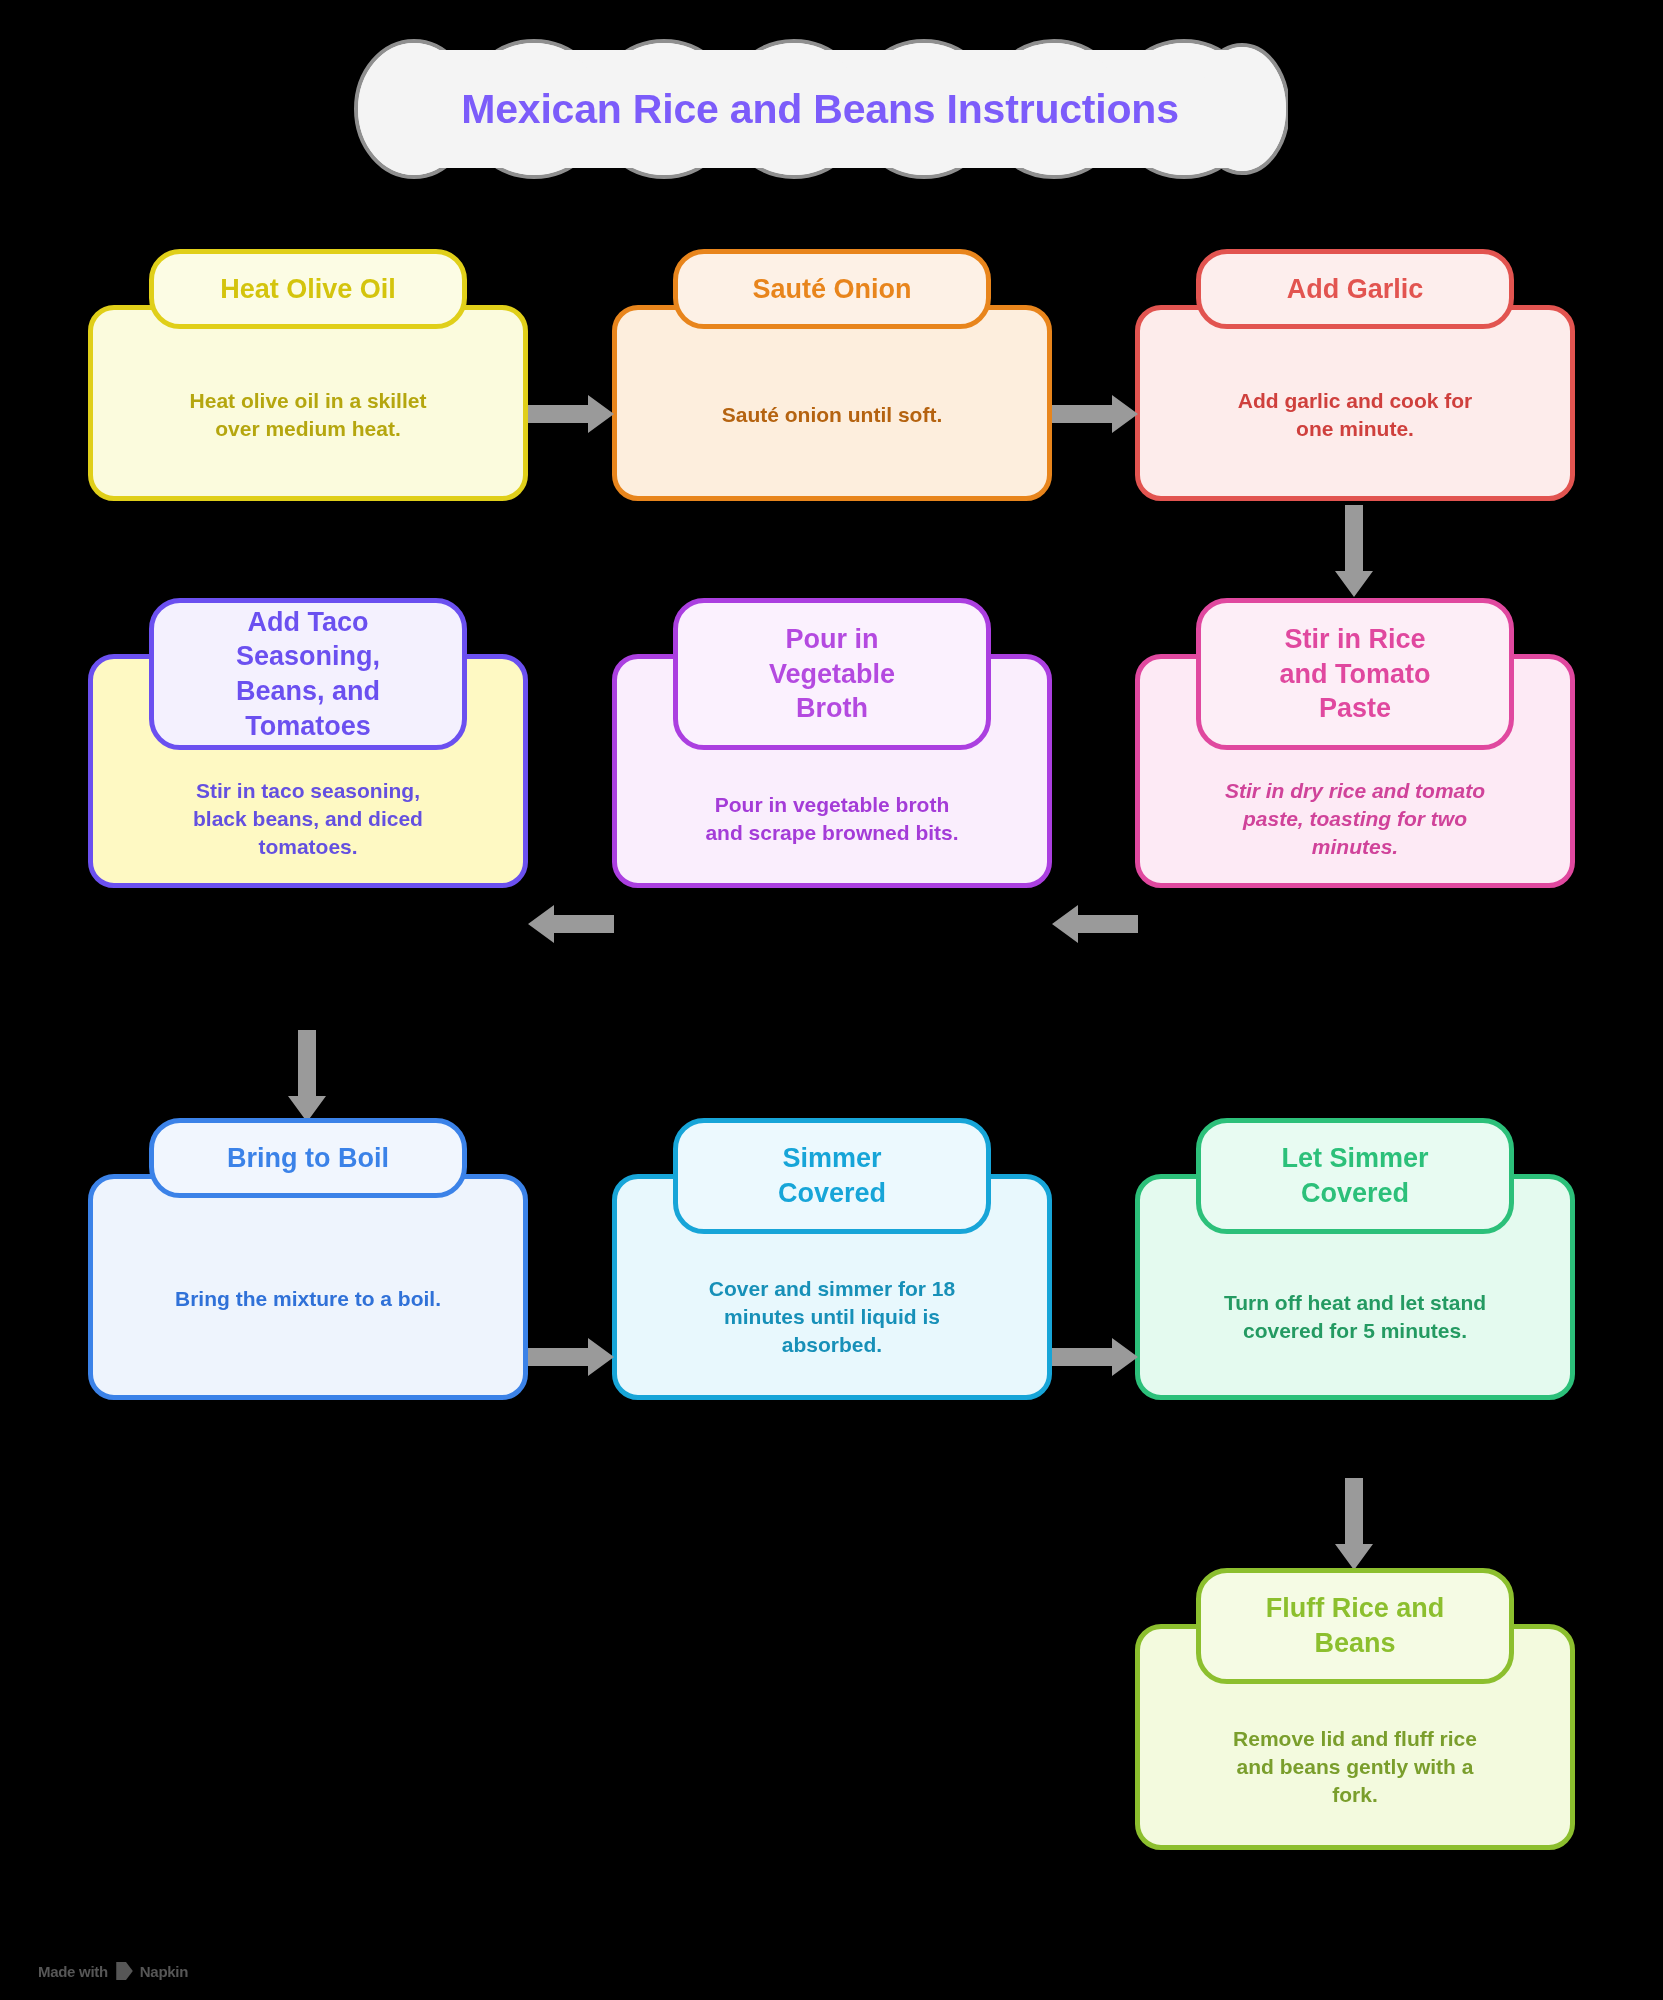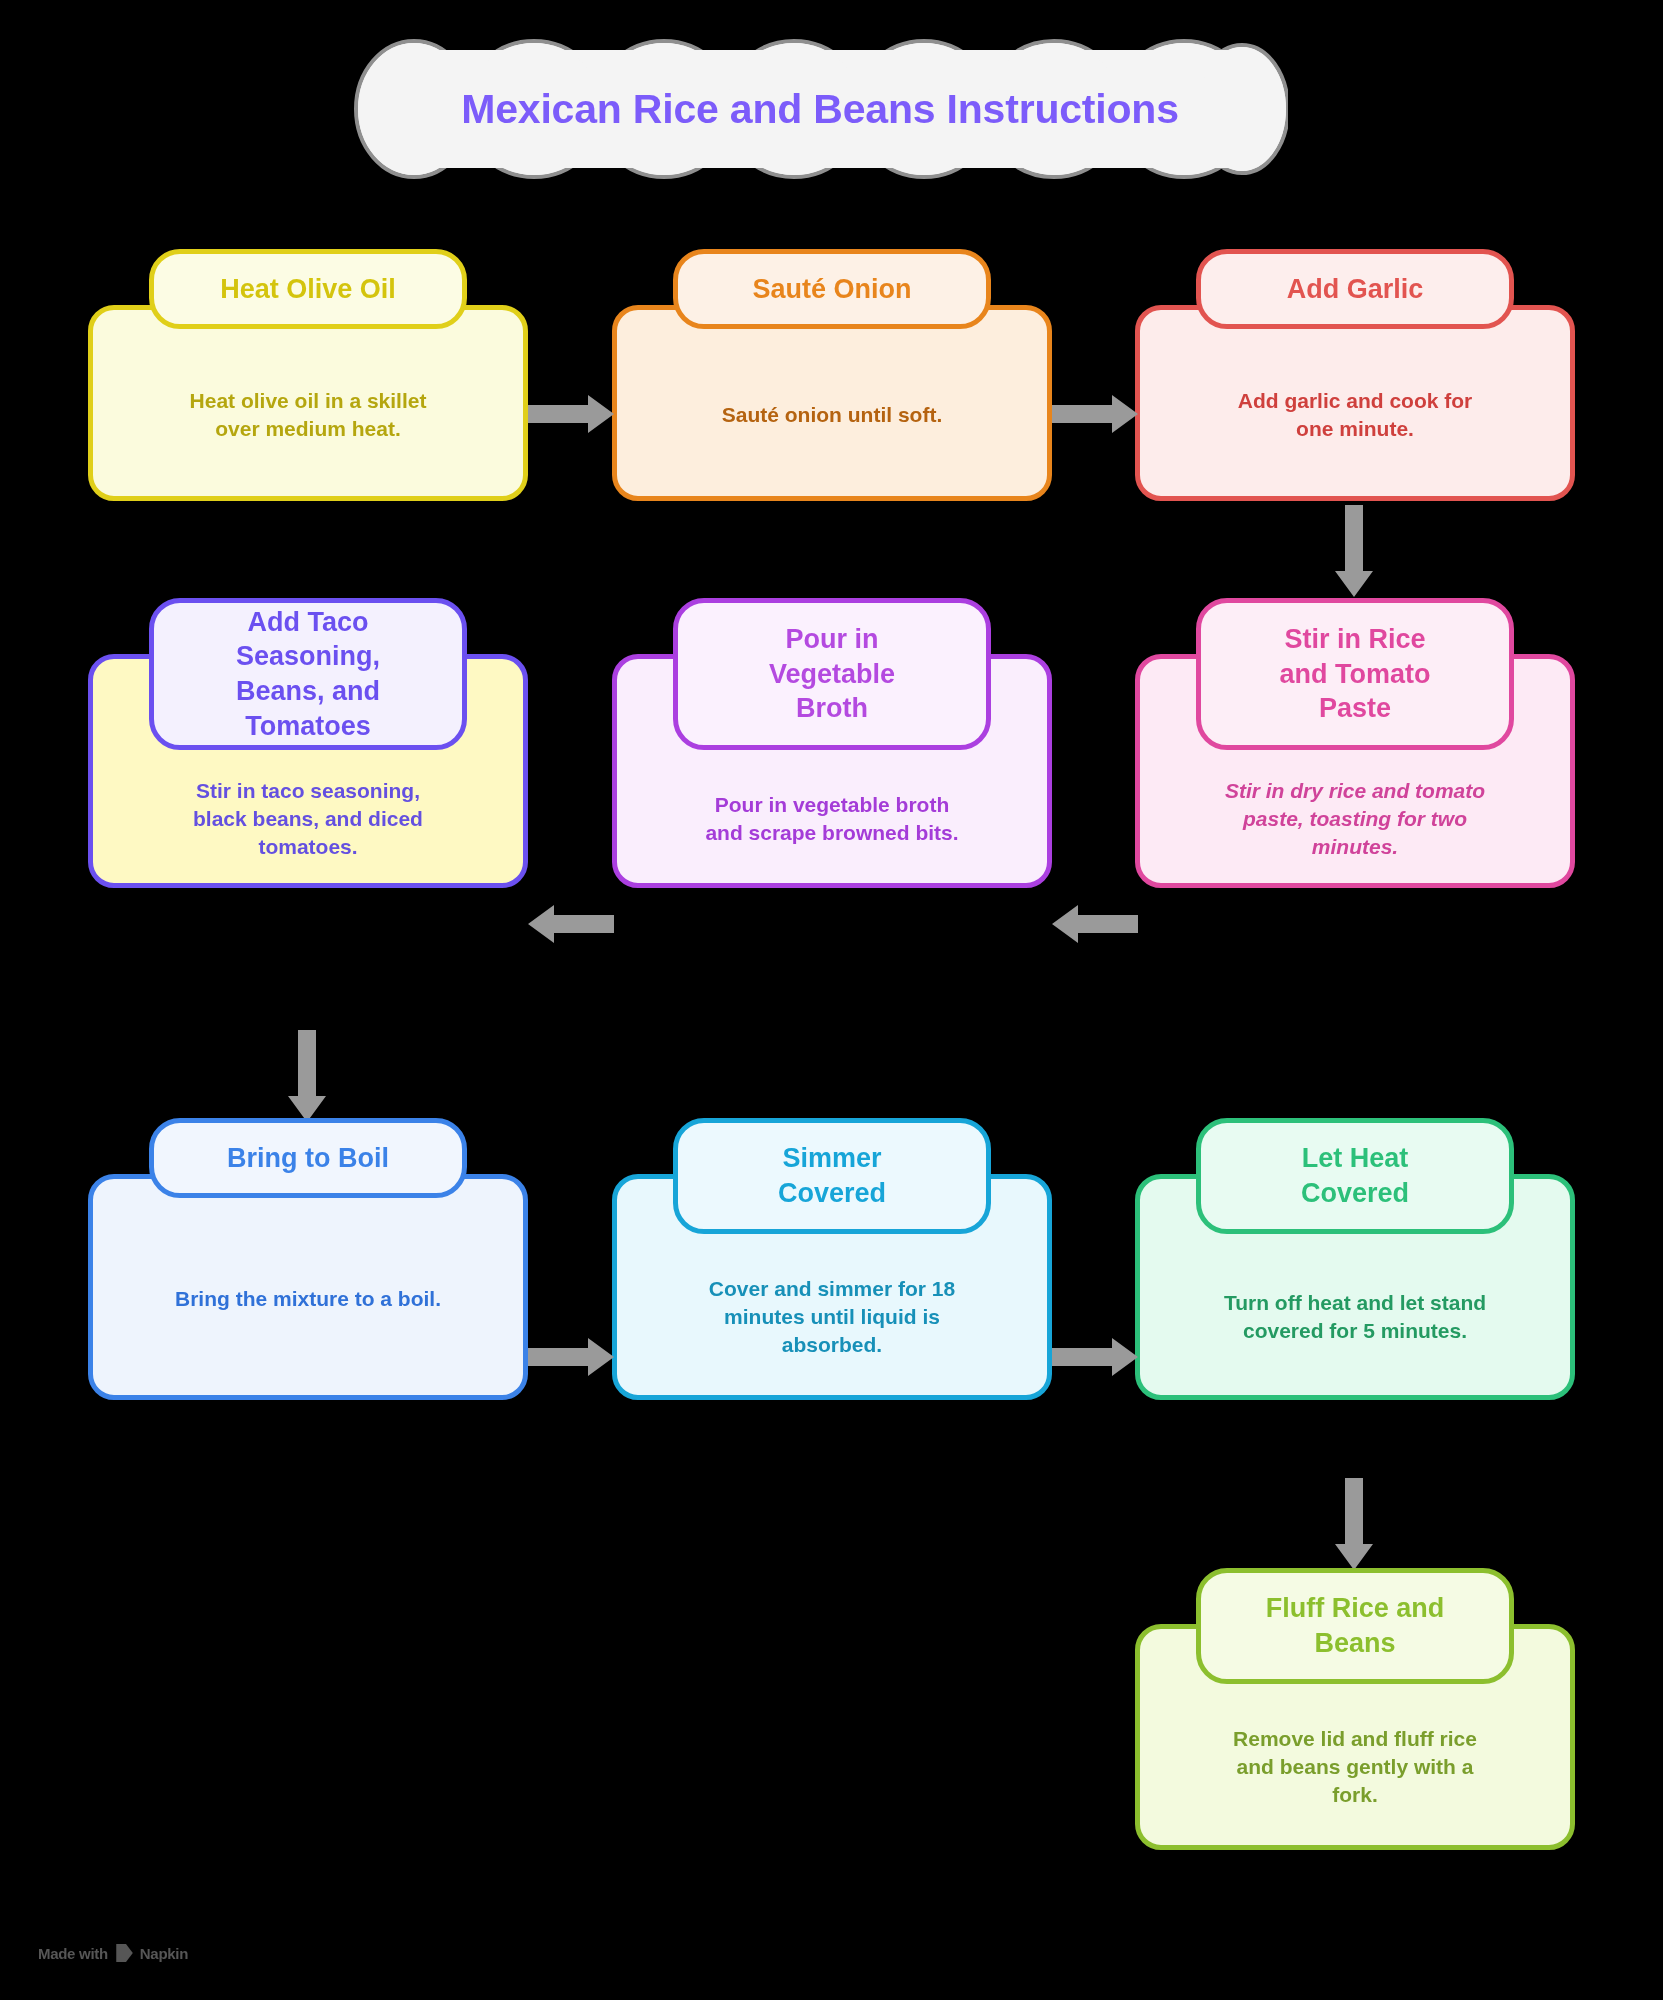--- a/index.html
+++ b/index.html
@@ -67,21 +67,21 @@
     white-space: pre-line;
   }
 
   
   .arrow { position: absolute; }
   .arrow svg { display: block; }
 
   
   .watermark {
     position: absolute;
-    left: 38px; bottom: 38px;
+    left: 38px; bottom: 20px;
     display: flex; align-items: center; gap: 7px;
     opacity: 0.62;
   }
   .wm-text { font-size: 15px; font-weight: bold; color: #8b8b8b; letter-spacing: -0.3px; }
   .wm-mark {
     width: 18px; height: 18px;
     background: #8b8b8b;
     clip-path: polygon(8% 0%, 8% 100%, 62% 100%, 100% 50%, 62% 0%);
   }
 </style>
@@ -198,21 +198,21 @@
           <div class="node-head-text" style="color: rgb(23, 165, 216); white-space: pre-line;">Simmer
 Covered</div>
         </div>
       </div>
       <div class="node" style="left: 1135px; top: 1118px; width: 440px; height: 282px;">
         <div class="node-body" style="height: 226px; border-color: rgb(44, 192, 122); background: rgb(228, 250, 239);">
           <div class="node-body-text" style="color: rgb(36, 154, 98); margin-top: 60px;">Turn off heat and let stand
 covered for 5 minutes.</div>
         </div>
         <div class="node-head" style="width: 318px; height: 116px; border-color: rgb(44, 192, 122); background: rgb(232, 251, 242);">
-          <div class="node-head-text" style="color: rgb(44, 192, 122); white-space: pre-line;">Let Heat
+          <div class="node-head-text" style="color: rgb(44, 192, 122); white-space: pre-line;">Let Simmer
 Covered</div>
         </div>
       </div>
       <div class="node" style="left: 1135px; top: 1568px; width: 440px; height: 282px;">
         <div class="node-body" style="height: 226px; border-color: rgb(140, 191, 46); background: rgb(243, 250, 222);">
           <div class="node-body-text" style="color: rgb(122, 158, 44); margin-top: 60px;">Remove lid and fluff rice
 and beans gently with a
 fork.</div>
         </div>
         <div class="node-head" style="width: 318px; height: 116px; border-color: rgb(140, 191, 46); background: rgb(245, 251, 228);">

